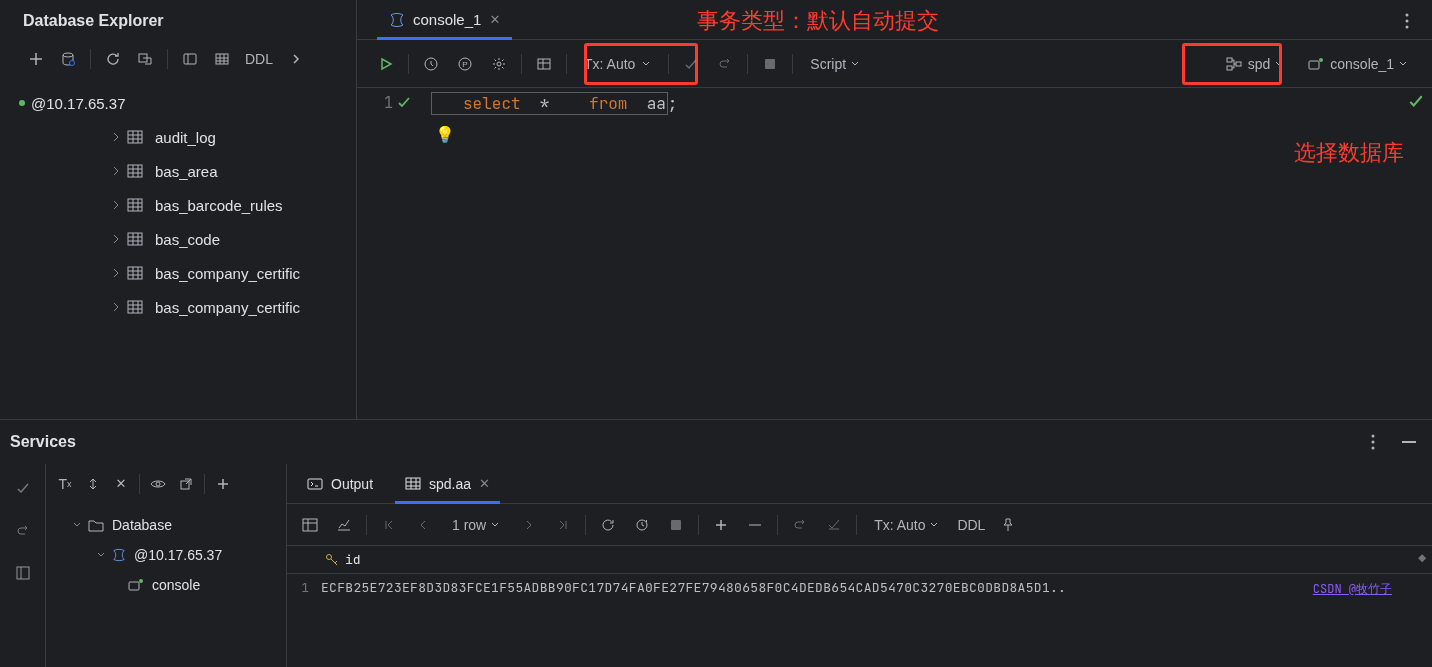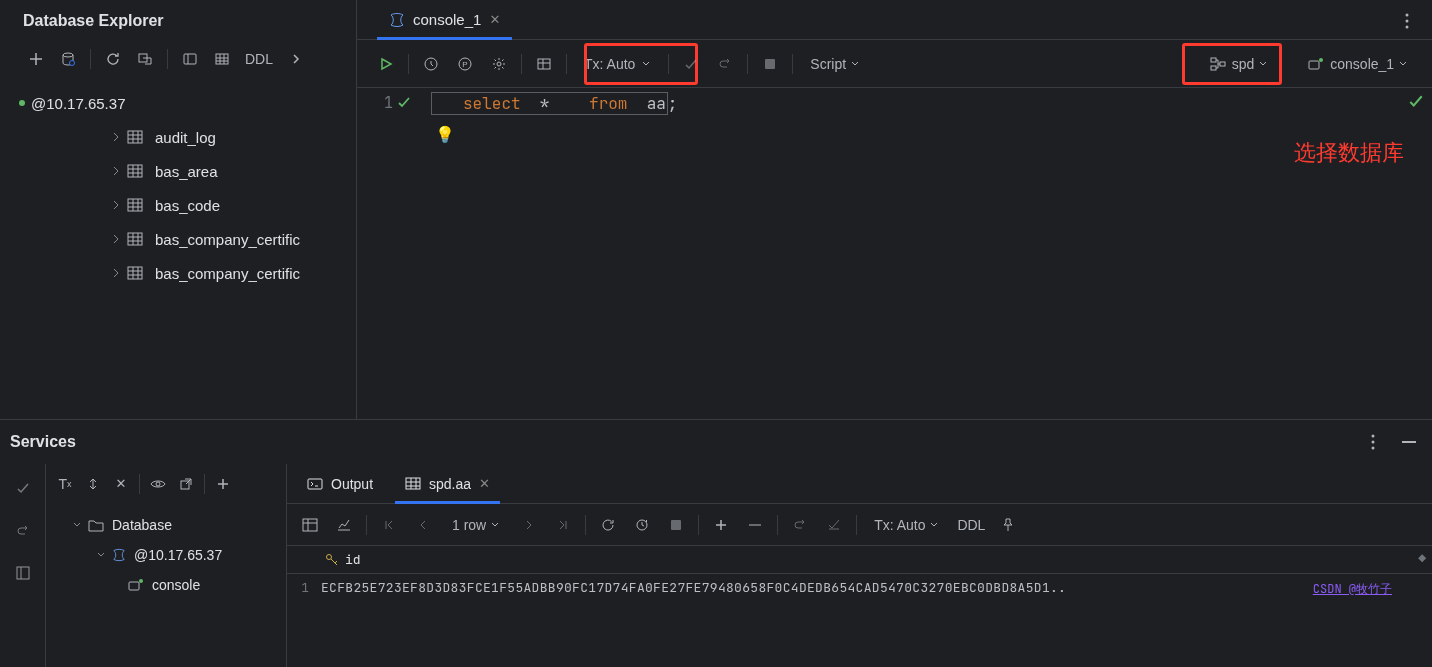--- a/index.html
+++ b/index.html
@@ -25,21 +25,21 @@
 .tab.active::after { content: ""; position: absolute; left: 0; right: 0; bottom: -1px; height: 3px; background: #3574f0; }
 .tab-close { color: #888; cursor: pointer; font-size: 13px; }
 .annotation-red { position: absolute; color: #ff3b30; font-size: 22px; font-weight: 500; pointer-events: none; }
 .editor-toolbar { display: flex; align-items: center; height: 48px; padding: 0 14px; gap: 4px; border-bottom: 1px solid #393b40; position: relative; }
 .etb-btn { height: 30px; min-width: 30px; display: flex; align-items: center; justify-content: center; color: #b0b4bb; padding: 0 4px; cursor: pointer; border-radius: 4px; font-size: 14px; }
 .run-icon { color: #5fb865; }
 .tx-btn { padding: 0 10px; }
 .tx-label { margin-right: 6px; }
 .chev-down { width: 10px; height: 10px; }
 .red-box { border: 3px solid #ff3b30; border-radius: 3px; position: absolute; pointer-events: none; }
-.right-group { margin-left: auto; display: flex; align-items: center; gap: 20px; }
+.right-group { margin-left: auto; display: flex; align-items: center; gap: 4px; }
 .code-area { flex: 1; position: relative; font-family: "JetBrains Mono", Consolas, monospace; }
 .code-line { display: flex; align-items: center; height: 30px; padding-left: 0; }
 .line-no { width: 40px; text-align: right; color: #6f737a; font-size: 15px; padding-right: 4px; }
 .check-green { color: #5fb865; width: 20px; text-align: center; }
 .code-text { font-size: 16px; font-family: "JetBrains Mono", Consolas, monospace; padding-left: 14px; }
 .kw { color: #cc7832; padding-left: 30px; }
 .plain { color: #bcbec4; }
 .id-box { border: 1px solid #5a5d63; padding: 0 1px; }
 .bulb { position: absolute; left: 78px; top: 36px; font-size: 16px; }
 .check-right { position: absolute; right: 8px; top: 6px; color: #5fb865; }
@@ -163,20 +163,35 @@
               <svg width="10" height="10" viewBox="0 0 10 10">
                 <path d="M3 1l4 4-4 4" stroke="currentColor" fill="none"></path>
               </svg>
             </span>
             <span class="tbl-icon">
               <svg width="16" height="14" viewBox="0 0 16 14">
                 <rect x="1" y="1" width="14" height="12" stroke="currentColor" fill="none"></rect>
                 <path d="M1 5h14M1 9h14M6 1v12M11 1v12" stroke="currentColor"></path>
               </svg>
             </span>
+            <span class="tree-label">bas_barcode_rules</span>
+          </div>
+        <div class="tree-row">
+            <span class="tree-indent" style="width:90px"></span>
+            <span class="chev">
+              <svg width="10" height="10" viewBox="0 0 10 10">
+                <path d="M3 1l4 4-4 4" stroke="currentColor" fill="none"></path>
+              </svg>
+            </span>
+            <span class="tbl-icon">
+              <svg width="16" height="14" viewBox="0 0 16 14">
+                <rect x="1" y="1" width="14" height="12" stroke="currentColor" fill="none"></rect>
+                <path d="M1 5h14M1 9h14M6 1v12M11 1v12" stroke="currentColor"></path>
+              </svg>
+            </span>
             <span class="tree-label">bas_code</span>
           </div>
         <div class="tree-row">
             <span class="tree-indent" style="width:90px"></span>
             <span class="chev">
               <svg width="10" height="10" viewBox="0 0 10 10">
                 <path d="M3 1l4 4-4 4" stroke="currentColor" fill="none"></path>
               </svg>
             </span>
             <span class="tbl-icon">
@@ -209,20 +224,21 @@
       <div class="tab-bar">
         <div class="tab active">
           <span style="color:#6a9cf0">
               <svg width="16" height="16" viewBox="0 0 16 16">
                 <path d="M2 3c3-2 9-2 12 0-3 2-3 8 0 10-3 2-9 2-12 0 3-2 3-8 0-10z" stroke="currentColor" fill="none"></path>
               </svg>
             </span>
           <span>console_1</span>
           <span class="tab-close">✕</span>
         </div>
+        <div class="annotation-red" style="left:340px; top:6px;">事务类型：默认自动提交</div>
         <div class="toolbar-icons-right">
           <span class="icon-btn">
               <svg width="4" height="16" viewBox="0 0 4 16">
                 <circle cx="2" cy="2" r="1.5" fill="currentColor"></circle>
                 <circle cx="2" cy="8" r="1.5" fill="currentColor"></circle>
                 <circle cx="2" cy="14" r="1.5" fill="currentColor"></circle>
               </svg>
             </span>
         </div>
       </div>

